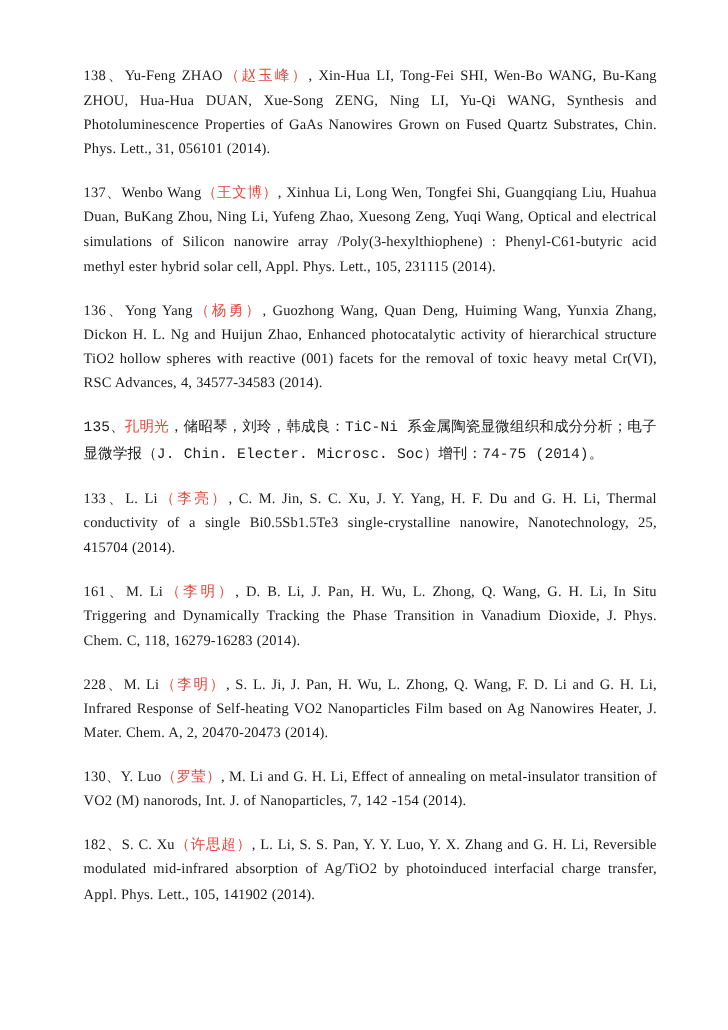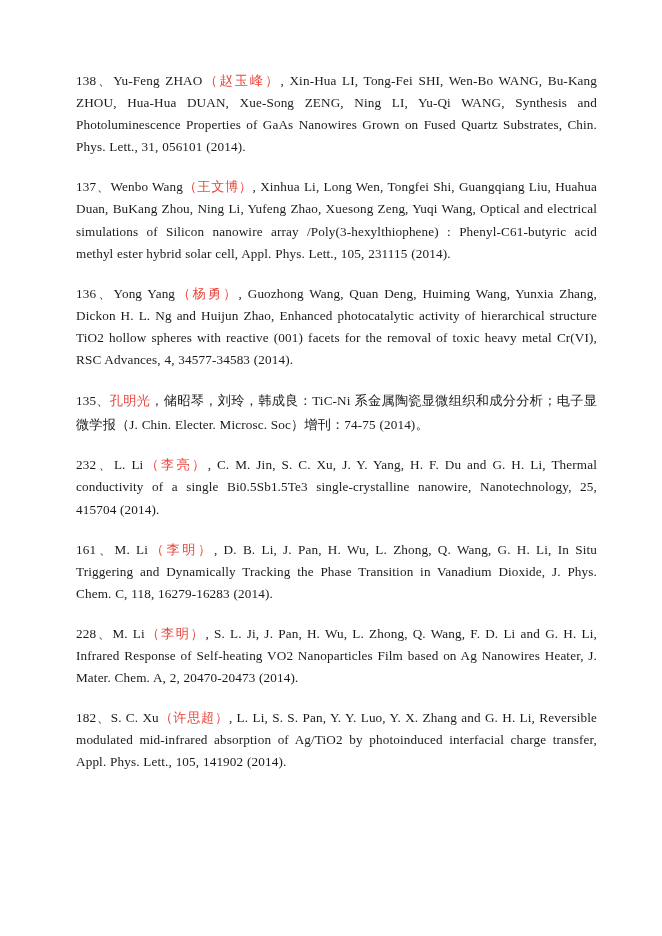--- a/index.html
+++ b/index.html
@@ -23,31 +23,32 @@
     padding: 58px 65px 40px 76px;
   }
   .ref-list {
     width: 521px;
   }
   .ref-entry {
     font-size: 13.2px;
     line-height: 22.1px;
     text-align: justify;
     text-justify: inter-word;
-    margin: 12px 0 18px 0;
+    margin: 0 0 18px 0;
     color: #1a1a1a;
     letter-spacing: 0.01em;
     word-spacing: 0.02em;
   }
   .ref-entry:last-child {
     margin-bottom: 0;
   }
   .ref-entry.cn {
     text-align: justify;
     line-height: 23.6px;
+    font-family: Liberation Mono, monospace;
   }
   .cn-name {
     color: #e8463c;
   }
 </style>
 </head>
 <body>
 
 <div id="page">
   <div class="ref-list">
@@ -63,31 +64,34 @@
     <p class="ref-entry">
       <span>136</span><span>、</span><span>Yong Yang</span><span class="cn-name">（</span><span class="cn-name">杨勇</span><span class="cn-name">）</span><span>, Guozhong Wang, Quan Deng, Huiming Wang, Yunxia Zhang, Dickon H. L. Ng and Huijun Zhao, Enhanced photocatalytic activity of hierarchical structure TiO2 hollow spheres with reactive (001) facets for the removal of toxic heavy metal Cr(VI), RSC Advances, 4, 34577-34583 (2014).</span>
     </p>
 
     <p class="ref-entry cn">
       <span>135</span><span>、</span><span class="cn-name">孔明光</span><span>，储昭琴，刘玲，韩成良：TiC-Ni 系金属陶瓷显微组织和成分分析；电子显微学报（J. Chin. Electer. Microsc. Soc）增刊：74-75 (2014)。</span>
     </p>
 
 
     <p class="ref-entry">
-      <span>232</span><span>、</span><span>L. Li</span><span class="cn-name">（</span><span class="cn-name">李亮</span><span class="cn-name">）</span><span>, C. M. Jin, S. C. Xu, J. Y. Yang, H. F. Du and G. H. Li, Thermal conductivity of a single Bi0.5Sb1.5Te3 single-crystalline nanowire, Nanotechnology, 25, 415704 (2014).</span>
+      <span>133</span><span>、</span><span>L. Li</span><span class="cn-name">（</span><span class="cn-name">李亮</span><span class="cn-name">）</span><span>, C. M. Jin, S. C. Xu, J. Y. Yang, H. F. Du and G. H. Li, Thermal conductivity of a single Bi0.5Sb1.5Te3 single-crystalline nanowire, Nanotechnology, 25, 415704 (2014).</span>
     </p>
 
     <p class="ref-entry">
       <span>161</span><span>、</span><span>M. Li</span><span class="cn-name">（</span><span class="cn-name">李明</span><span class="cn-name">）</span><span>, D. B. Li, J. Pan, H. Wu, L. Zhong, Q. Wang, G. H. Li, In Situ Triggering and Dynamically Tracking the Phase Transition in Vanadium Dioxide, J. Phys. Chem. C, 118, 16279-16283 (2014).</span>
     </p>
 
     <p class="ref-entry">
       <span>228</span><span>、</span><span>M. Li</span><span class="cn-name">（</span><span class="cn-name">李明</span><span class="cn-name">）</span><span>, S. L. Ji, J. Pan, H. Wu, L. Zhong, Q. Wang, F. D. Li and G. H. Li, Infrared Response of Self-heating VO2 Nanoparticles Film based on Ag Nanowires Heater, J. Mater. Chem. A, 2, 20470-20473 (2014).</span>
     </p>
 
+    <p class="ref-entry">
+      <span>130</span><span>、</span><span>Y. Luo</span><span class="cn-name">（</span><span class="cn-name">罗莹</span><span class="cn-name">）</span><span>, M. Li and G. H. Li, Effect of annealing on metal-insulator transition of VO2 (M) nanorods, Int. J. of Nanoparticles, 7, 142 -154 (2014).</span>
+    </p>
 
 
     <p class="ref-entry">
       <span>182</span><span>、</span><span>S. C. Xu</span><span class="cn-name">（</span><span class="cn-name">许思超</span><span class="cn-name">）</span><span>, L. Li, S. S. Pan, Y. Y. Luo, Y. X. Zhang and G. H. Li, Reversible modulated mid-infrared absorption of Ag/TiO2 by photoinduced interfacial charge transfer, Appl. Phys. Lett., 105, 141902 (2014).</span>
     </p>
 
   </div>
 </div>
 
 </body></html>

